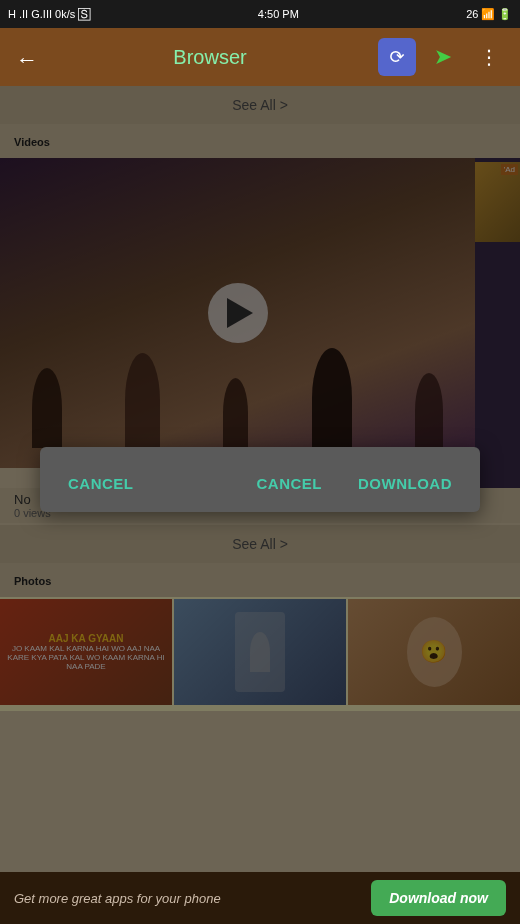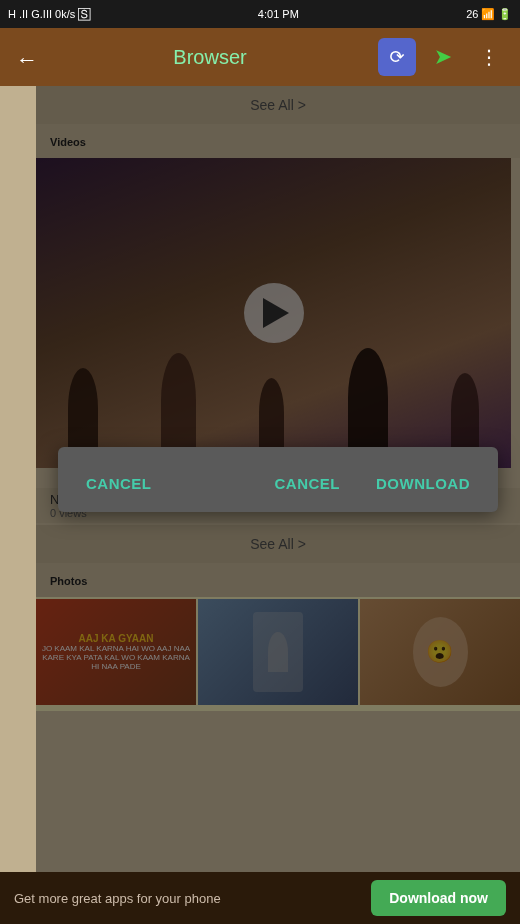--- a/index.html
+++ b/index.html
@@ -300,20 +300,21 @@
       position: absolute;
       bottom: 0;
       left: 0;
       right: 0;
       height: 52px;
       background: #2a1a0a;
       display: flex;
       align-items: center;
       justify-content: flex-end;
       padding: 0 14px;
+      font-style: italic;
     }
     .bottom-text {
       color: #ccbbaa;
       font-size: 13px;
       flex: 1;
     }
     .download-now-btn {
       background: #44aa55;
       color: white;
       font-size: 14px;
@@ -324,21 +325,21 @@
       font-family: 'Comic Sans MS', cursive, sans-serif;
     }
   </style>
 </head>
 <body>
 
 <div class="status-bar">
   <div class="status-left">
     <span>H .II G.III 0k/s 🅂</span>
   </div>
-  <div>4:01 PM</div>
+  <div>4:50 PM</div>
   <div class="status-right">
     <span>26 📶 🔋</span>
   </div>
 </div>
 
 <div class="top-nav">
   <div class="nav-back">←</div>
   <div class="nav-title">Browser</div>
   <div class="nav-icons">
     <div class="nav-icon-btn nav-icon-refresh">
@@ -346,21 +347,21 @@
     </div>
     <div class="nav-icon-btn nav-icon-share">
       <span style="color:#44cc44;font-size:22px;">➤</span>
     </div>
     <div class="nav-icon-btn nav-icon-more">
       <span style="color:white;font-size:20px;">⋮</span>
     </div>
   </div>
 </div>
 
-<div class="main-content" style="position:relative;margin-left:36px;">
+<div class="main-content" style="position:relative;">
 
   <div class="see-all-bar">
     <span class="see-all-text">See All &gt;</span>
   </div>
 
   <div class="section-header">
     <span class="section-title">Videos</span>
   </div>
 
   <div class="video-row">
@@ -377,20 +378,25 @@
           <div style="width:40px;height:100px;background:rgba(30,15,10,0.9);border-radius:50% 50% 0 0;"></div>
           <div style="width:28px;height:75px;background:rgba(45,20,15,0.7);border-radius:50% 50% 0 0;"></div>
         </div>
 
         <div class="play-button" style="position:relative;z-index:2;">
           <div class="play-triangle"></div>
         </div>
       </div>
     </div>
 
+    <div class="video-side-thumb">
+      <div class="side-thumb-item" style="background:linear-gradient(135deg,#cc9933,#886622);">
+        <span class="ad-badge" style="font-size:8px;background:#cc7722;">'Ad</span>
+      </div>
+    </div>
   </div>
 
   <div class="video-info">
     <div class="video-info-text">No</div>
     <div class="video-views">0 views</div>
   </div>
 
   <div class="see-all-bar-2">
     <span class="see-all-text">See All &gt;</span>
   </div>

